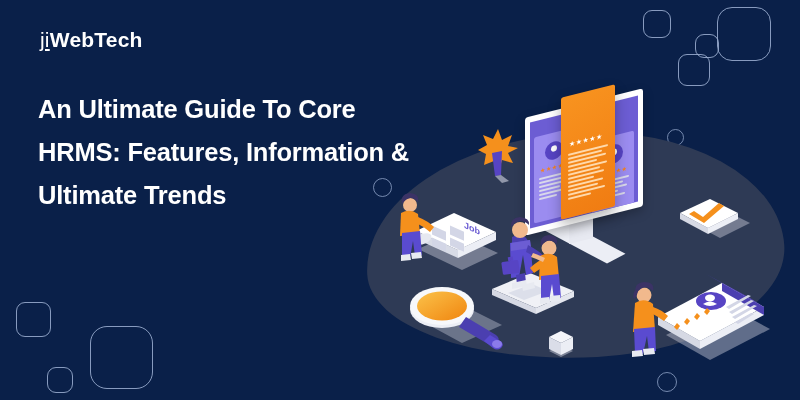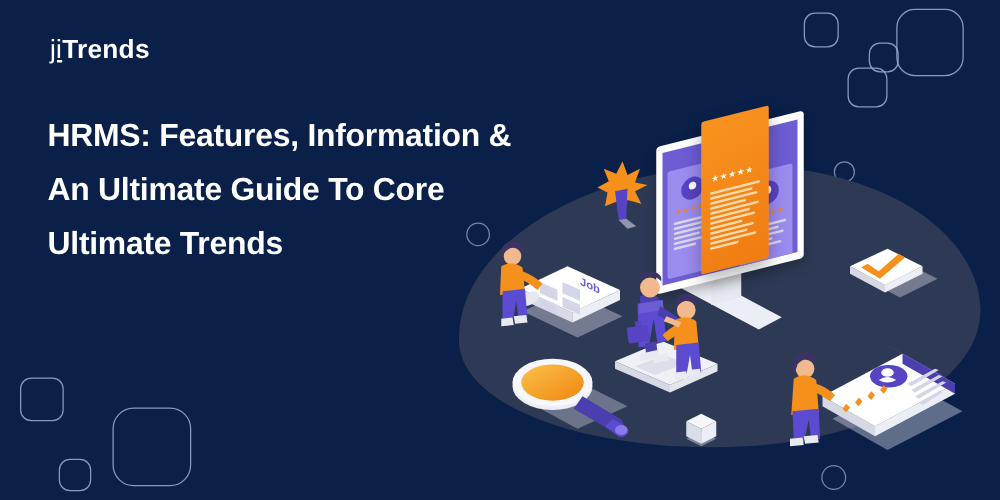--- a/index.html
+++ b/index.html
@@ -125,26 +125,26 @@
 
   <div class="rsq" style="left:16px;top:302px;width:33px;height:33px;"></div>
   <div class="rsq" style="left:47px;top:367px;width:24px;height:24px;"></div>
   <div class="rsq" style="left:90px;top:326px;width:61px;height:61px;border-radius:17px;"></div>
 
   <div class="circ" style="left:373px;top:178px;width:17px;height:17px;"></div>
   <div class="circ" style="left:667px;top:129px;width:15px;height:15px;"></div>
   <div class="circ" style="left:657px;top:372px;width:18px;height:18px;"></div>
 
   <div id="brand">
-    <span class="lt">ji</span><span class="bd">Trends</span>
+    <span class="lt">ji</span><span class="bd">WebTech</span>
   </div>
 
   <div id="headline">
+    <div>An Ultimate Guide To Core</div>
     <div>HRMS: Features, Information &amp;</div>
-    <div>An Ultimate Guide To Core</div>
     <div>Ultimate Trends</div>
   </div>
 
   <div id="stage">
     <div id="blob"></div>
 
     <div id="burst">
       <svg width="40" height="55" viewBox="0 0 40 55">
         <polygon points="20,2 24,13 34,8 30,19 40,21 30,26 35,36 24,33 21,44 16,34 6,38 8,27 0,23 9,18 5,8 15,12" fill="#f5901c"></polygon>
         <path d="M14 26 L24 24 L23 48 L17 49 Z" fill="#5744c4"></path>

